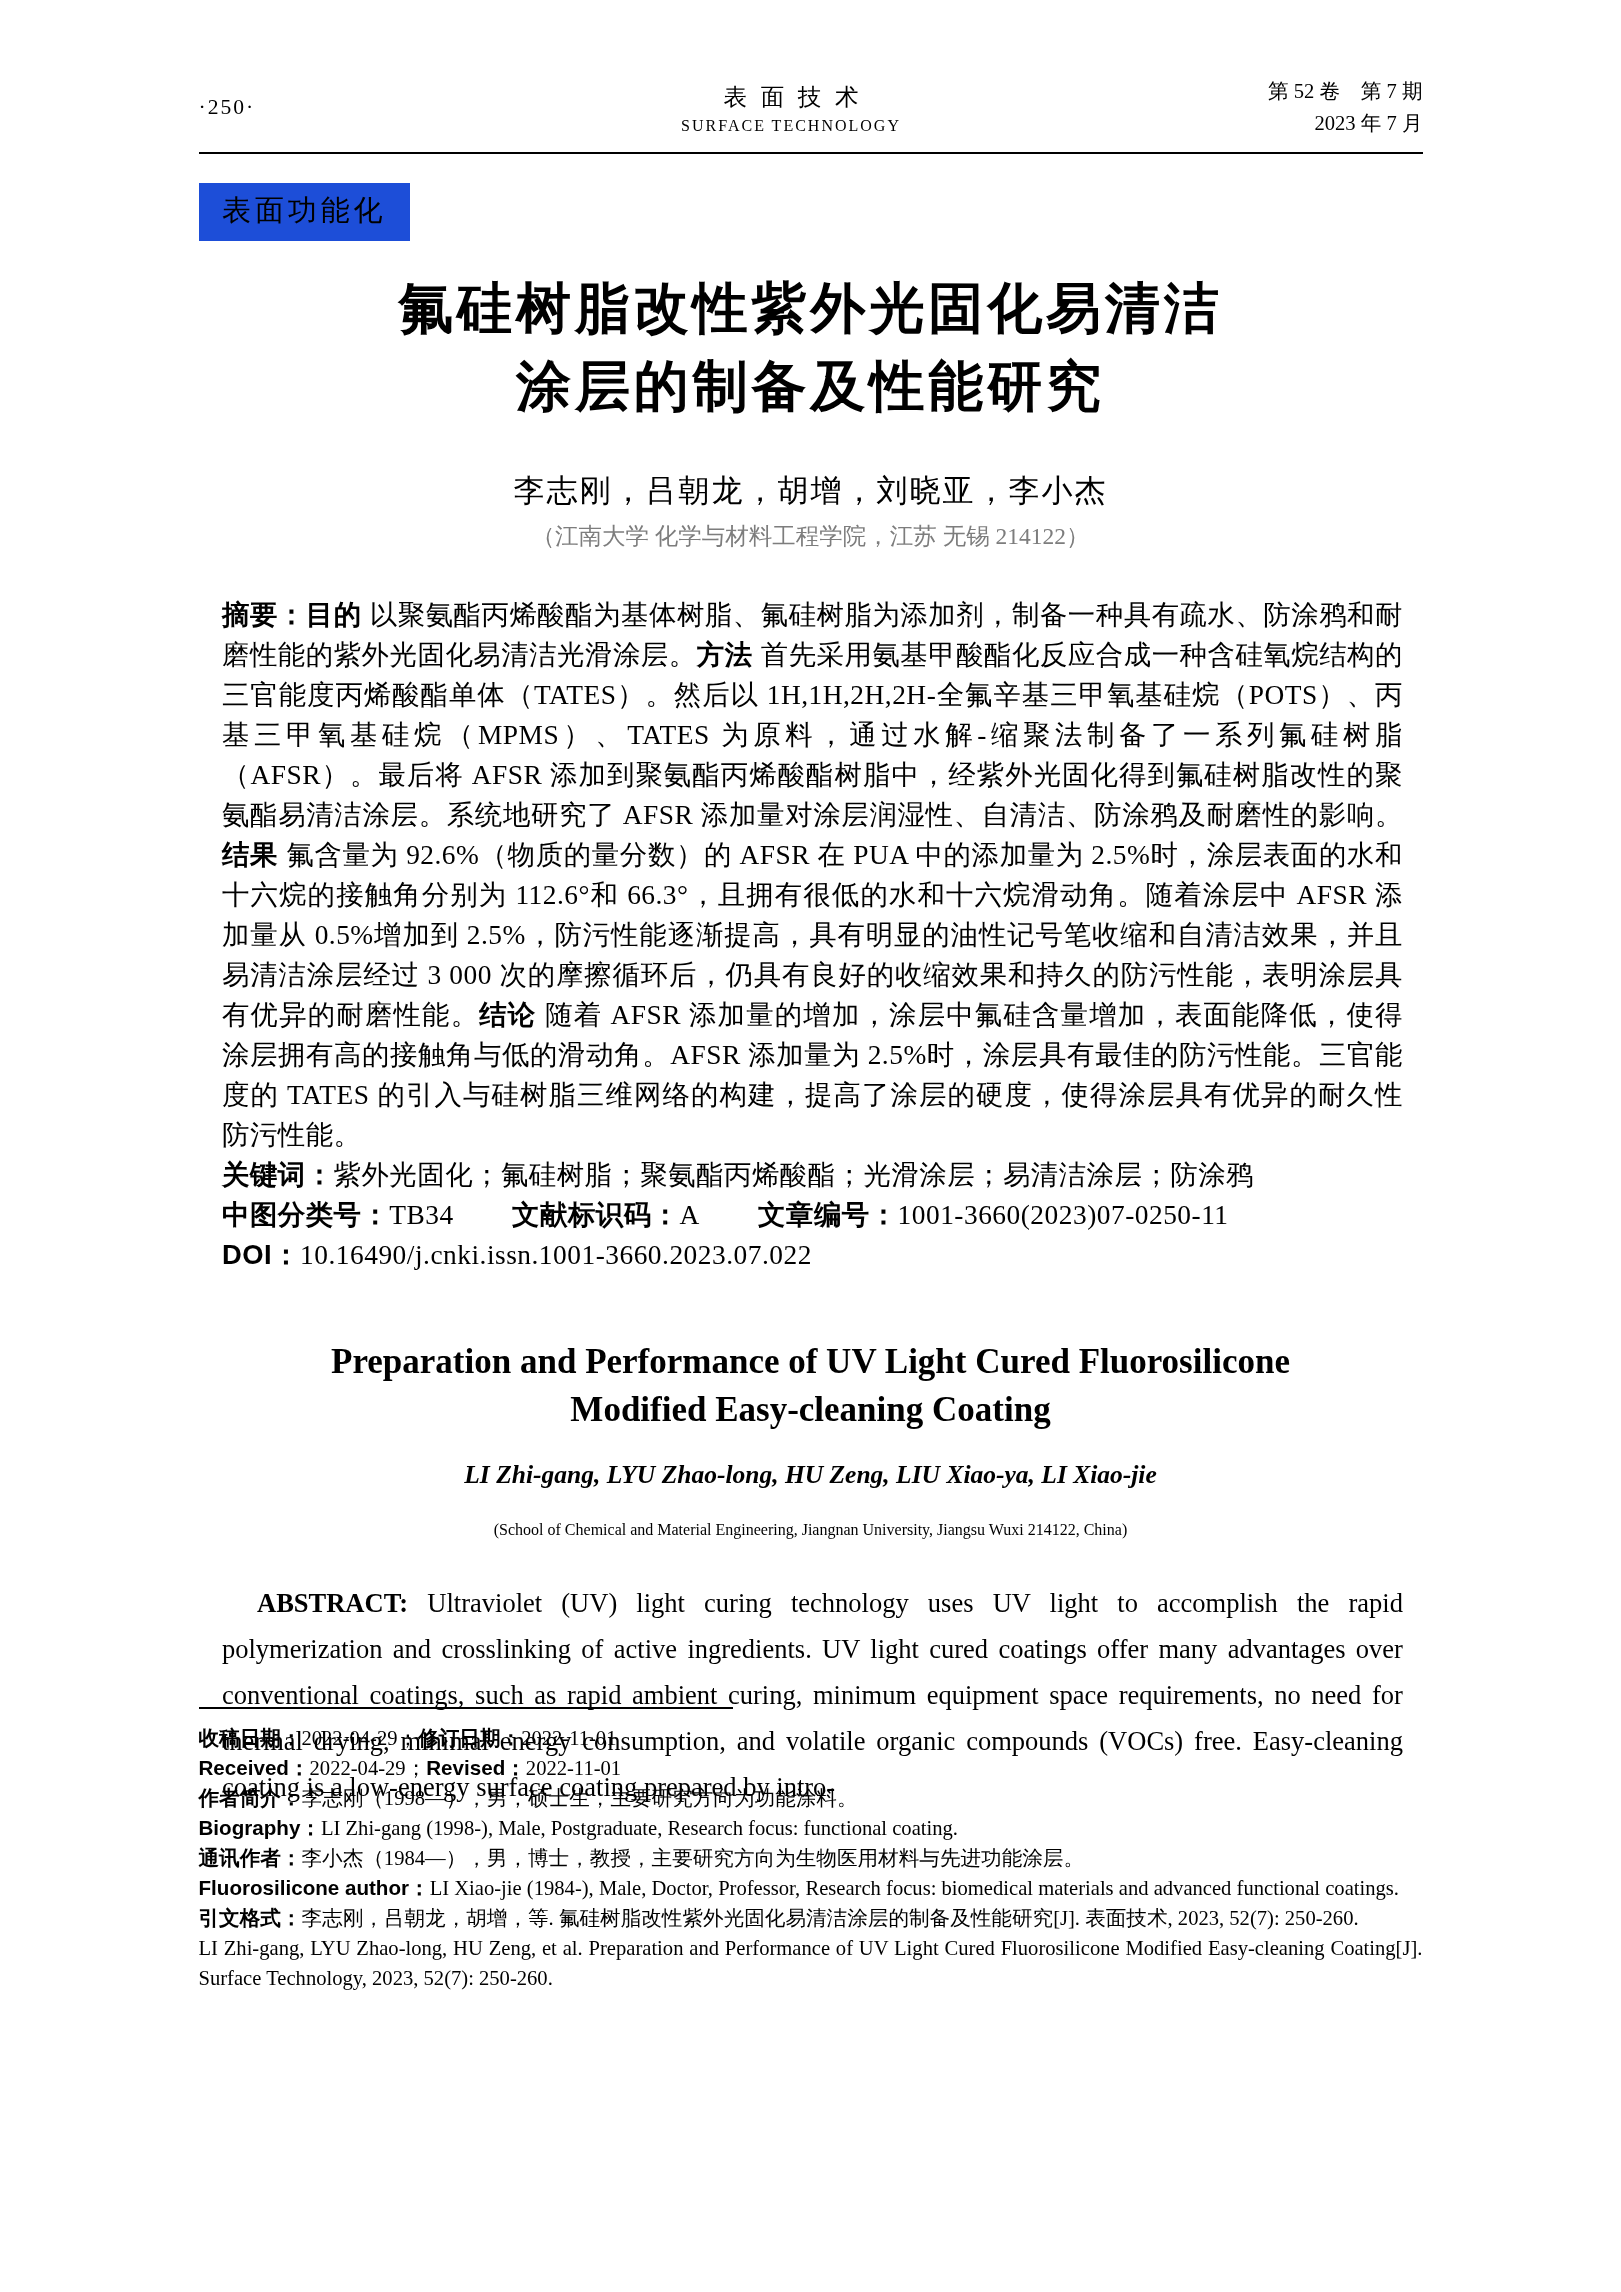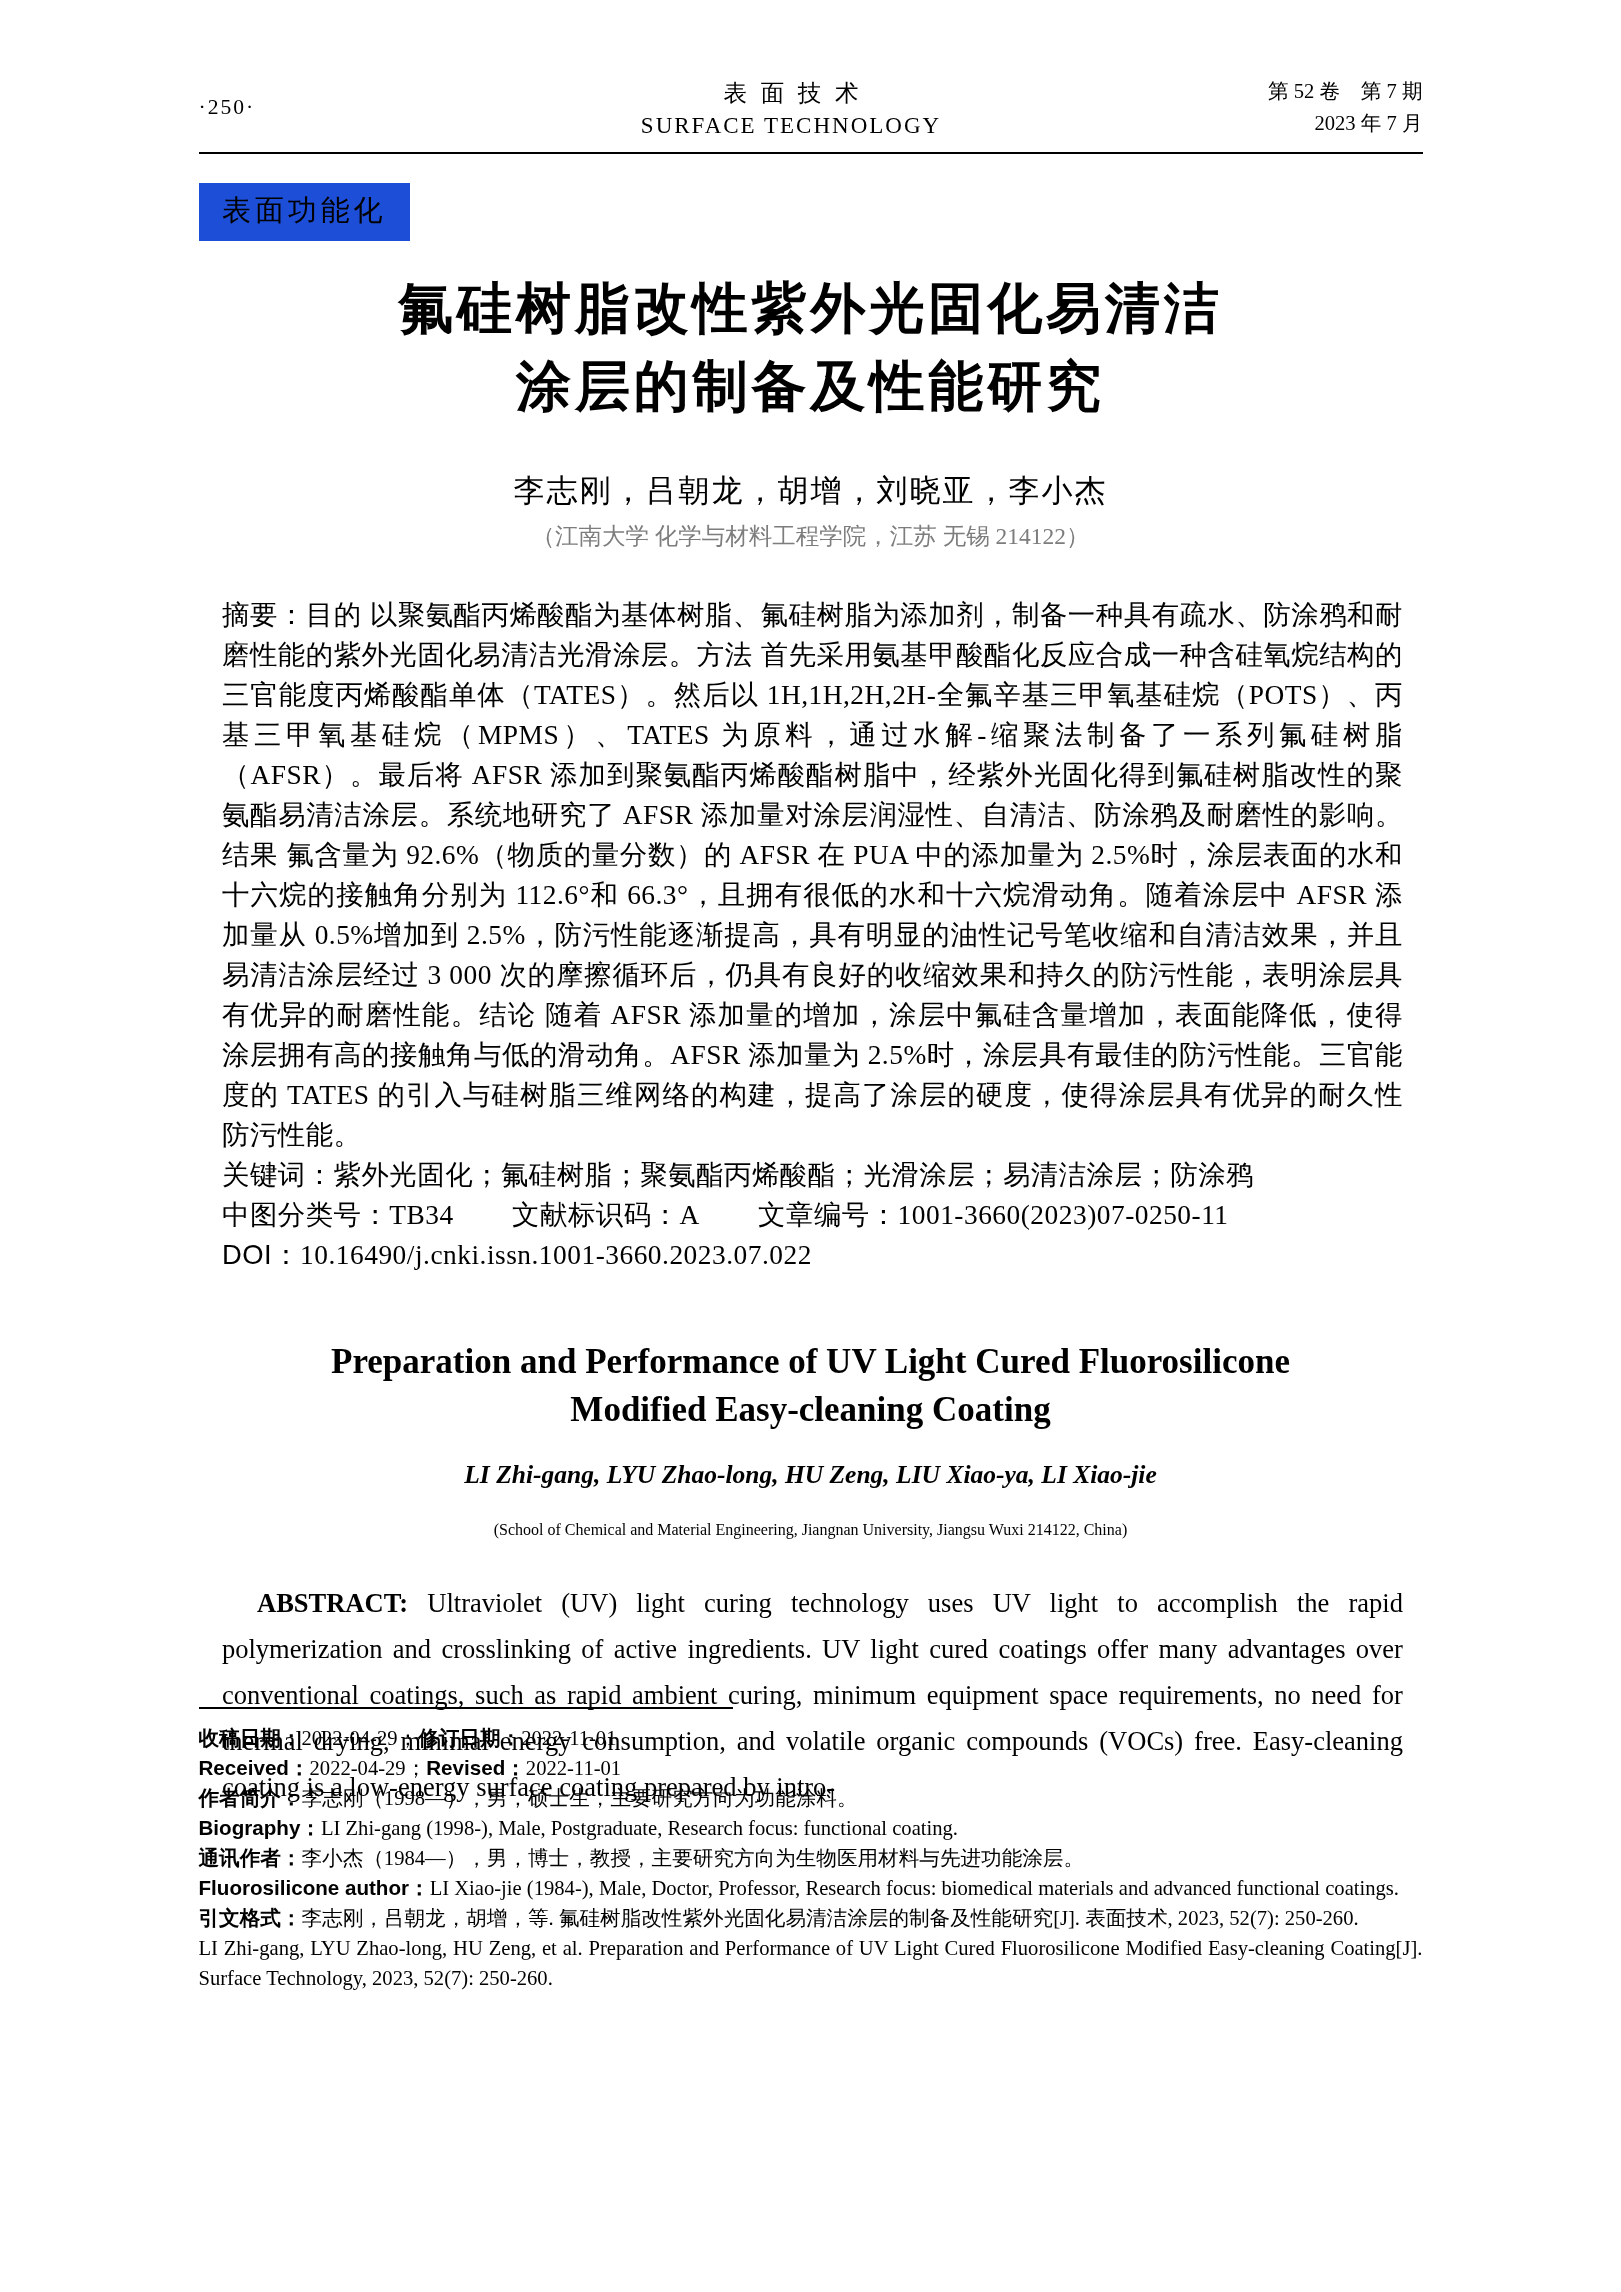--- a/index.html
+++ b/index.html
@@ -22,21 +22,21 @@
     align-items: center;
     justify-content: space-between;
   }
   .header-left {
     width: 216px;
     font-size: 21.6px;
     letter-spacing: 2px;
   }
   .header-center { flex: 1; text-align: center; }
   .journal-cn { font-size: 23.5px; letter-spacing: 13.7px; text-indent: 13.7px; }
-  .journal-en { font-size: 23px; letter-spacing: 2px; margin-top: 4px; }
+  .journal-en { font-size: 16px; letter-spacing: 2px; margin-top: 4px; }
   .header-right {
     width: 255px;
     text-align: right;
     font-size: 20.6px;
     line-height: 1.55;
   }
   .header-rule { height: 2px; background: #000; margin-top: 11.8px; }
 
   
   .section-badge {
@@ -77,21 +77,21 @@
   
   .cn-block {
     margin: 43px 19.6px 0 23.5px;
     font-size: 27.4px;
     line-height: 40px;
     letter-spacing: 0.5px;
   }
   .cn-block p { margin: 0; text-align: justify; }
   .cn-block b {
     font-family: "Liberation Sans", "DejaVu Sans", sans-serif;
-    font-weight: normal;
+    font-weight: bold;
   }
   .meta-line .meta-item { margin-right: 51px; white-space: nowrap; }
   .meta-line .meta-item:last-child { margin-right: 0; }
 
   
   .en-title {
     margin: 63px 0 0 0;
     text-align: center;
     font-size: 35px;
     font-weight: bold;

